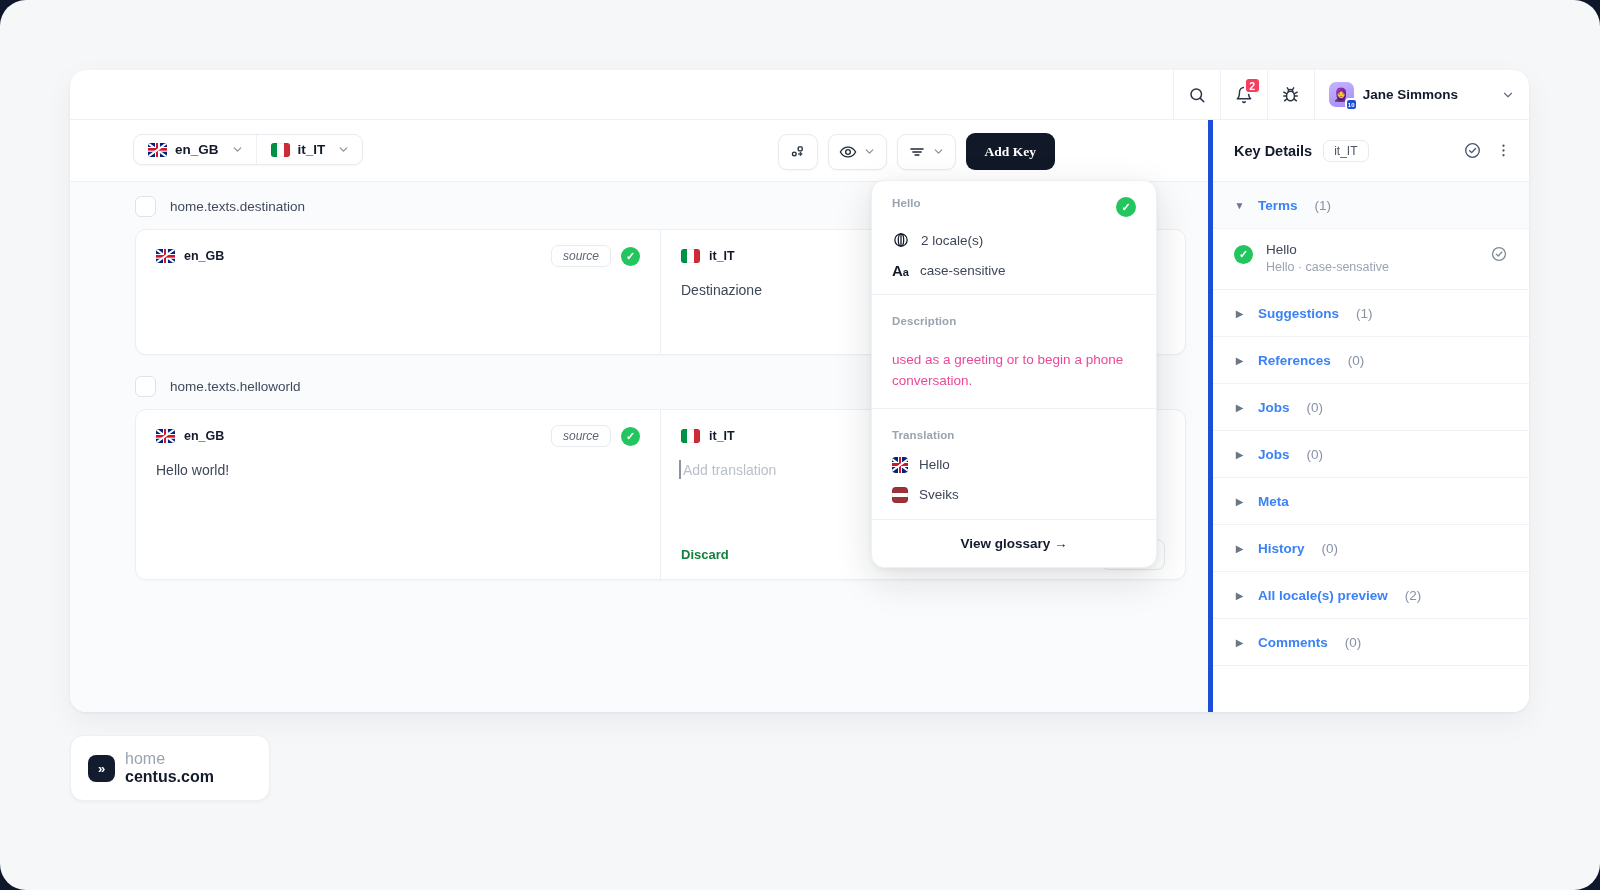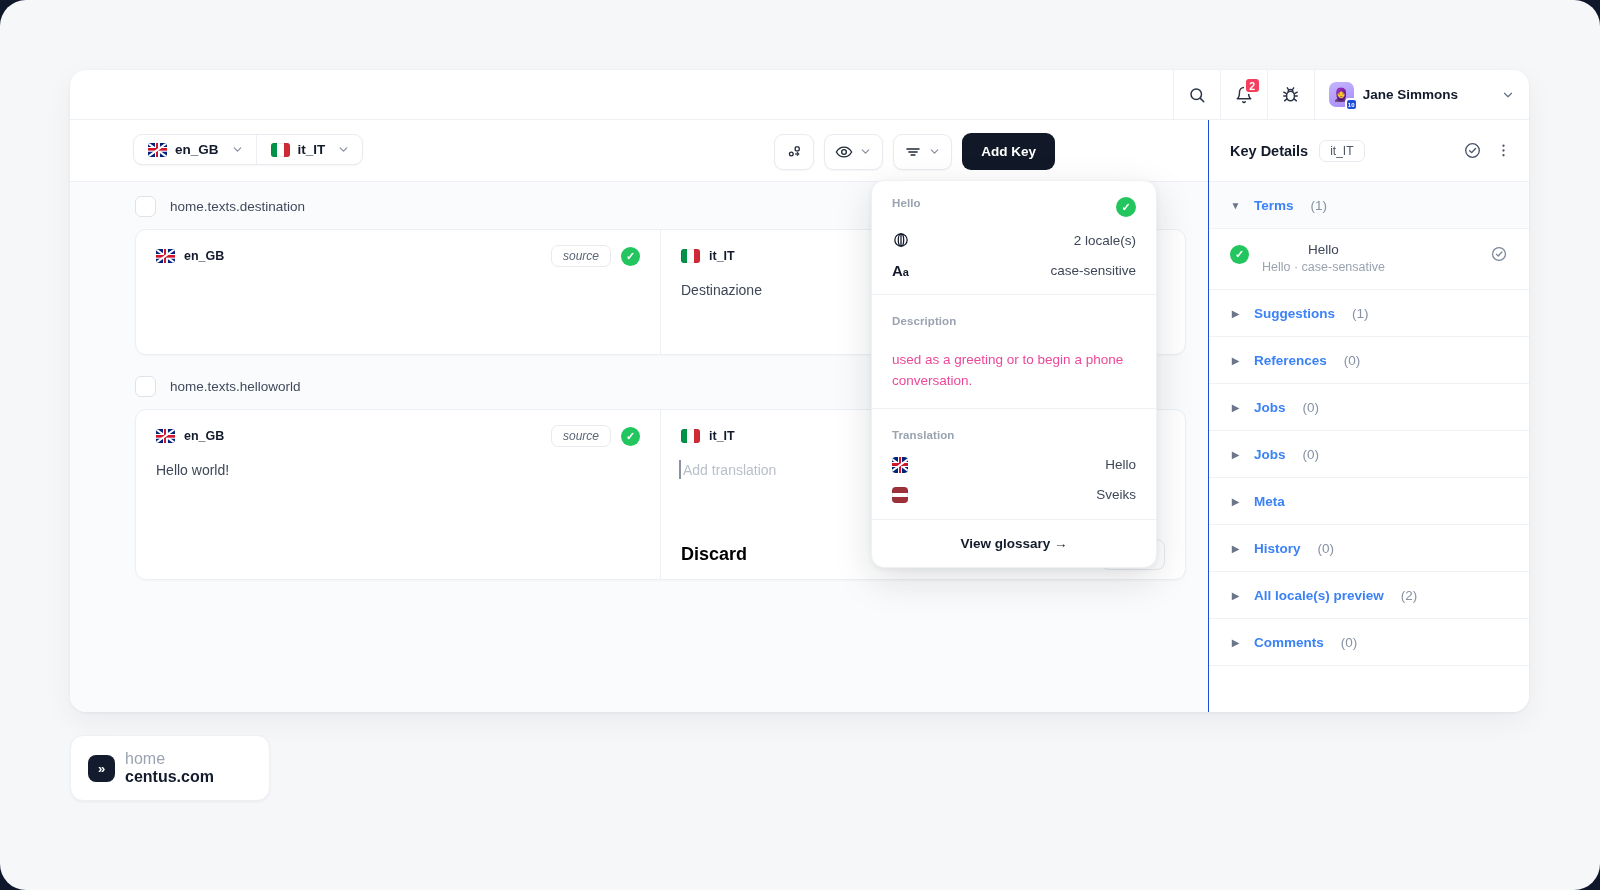--- a/index.html
+++ b/index.html
@@ -122,21 +122,21 @@
     border: 1px solid #e7eaef; border-radius: 9px; background: #fff;
     display: flex; align-items: center; justify-content: center; gap: 6px;
     padding: 0 10px; cursor: pointer; color: #1f2937;
     box-shadow: 0 1px 2px rgba(16,24,40,.04);
   }
   .add-key-btn {
     height: 37px; padding: 0 19px;
     background: #111827; color: #fff;
     border-radius: 9px; border: none;
     font-size: 13.5px; font-weight: 700; cursor: pointer;
-    font-family: Liberation Sans, sans-serif;
+    font-family: Liberation Serif, serif;
   }
 
   
   .list-area {
     position: absolute; left: 0; top: 112px; right: 321px; bottom: 0;
     background: #fafbfc;
     overflow: hidden;
   }
   .key-header {
     display: flex; align-items: center; gap: 14px;
@@ -181,35 +181,35 @@
     padding-left: 2px;
   }
   .caret-bar {
     position:absolute; left: -2px; top: -2px; width: 1.5px; height: 19px; background:#8a93a0;
   }
   .cell-actions {
     position: absolute; left: 0; right: 0; bottom: 0;
     height: 50px; display: flex; align-items: center;
     padding: 0 20px; gap: 0;
   }
-  .discard { font-size: 18px; font-weight: 700; color: #000000; cursor: pointer; }
+  .discard { font-size: 13px; font-weight: 700; color: #15803d; cursor: pointer; }
   .act-icons { margin-left: auto; display: flex; align-items: center; gap: 15px; color: #56607a; }
   .act-icons span { cursor: pointer; display:flex; }
   .save-btn {
     margin-left: 18px;
     border: 1px solid #e7eaef; background: #fff;
     border-radius: 8px; padding: 7px 16px;
     font-size: 13px; color: #4b5563; cursor: pointer;
     font-family: "Liberation Sans", sans-serif;
   }
 
   
   .sidebar {
     position: absolute; right: 0; top: 50px; bottom: 0; width: 321px;
-    background: #fff; border-left: 1px solid #1d4ed8; text-align: center;
+    background: #fff; border-left: 5px solid #1d4ed8;
   }
   .sb-head {
     height: 62px; display: flex; align-items: center;
     padding: 0 17px 0 21px; gap: 11px;
     border-bottom: 1px solid #eef0f3;
   }
   .sb-title { font-size: 14.5px; font-weight: 700; color: #121a2b; }
   .sb-locale {
     border: 1px solid #e7eaef; border-radius: 7px;
     padding: 3px 10px; font-size: 12px; color: #4b5563;
@@ -245,21 +245,21 @@
     border: 1px solid #eef0f3;
     box-shadow: 0 12px 38px rgba(16,24,40,.13), 0 2px 6px rgba(16,24,40,.05);
     z-index: 40;
     overflow: hidden;
   }
   .pp-sec { padding: 16px 20px 16px 20px; }
   .pp-sec + .pp-sec { border-top: 1px solid #eef0f3; }
   .pp-label { font-size: 11.5px; font-weight: 700; color: #9aa3b0; letter-spacing: .1px; }
   .pp-head { display: flex; align-items: flex-start; }
   .pp-head .check-green { margin-left: auto; width: 20px; height: 20px; font-size: 11px; }
-  .pp-item { display: flex; align-items: center; gap: 27px; margin-top: 14px; justify-content: space-between; }
+  .pp-item { display: flex; align-items: center; gap: 11px; margin-top: 14px; }
   .pp-item .txt { font-size: 13.5px; color: #3d4757; }
   .pp-desc { margin-top: 21px; font-size: 13.5px; color: #ec4899; line-height: 1.55; }
   .pp-foot {
     border-top: 1px solid #eef0f3;
     height: 48px; display: flex; align-items: center; justify-content: center;
     font-size: 13.5px; font-weight: 700; color: #121a2b; cursor: pointer;
   }
 
   
   .centus {

